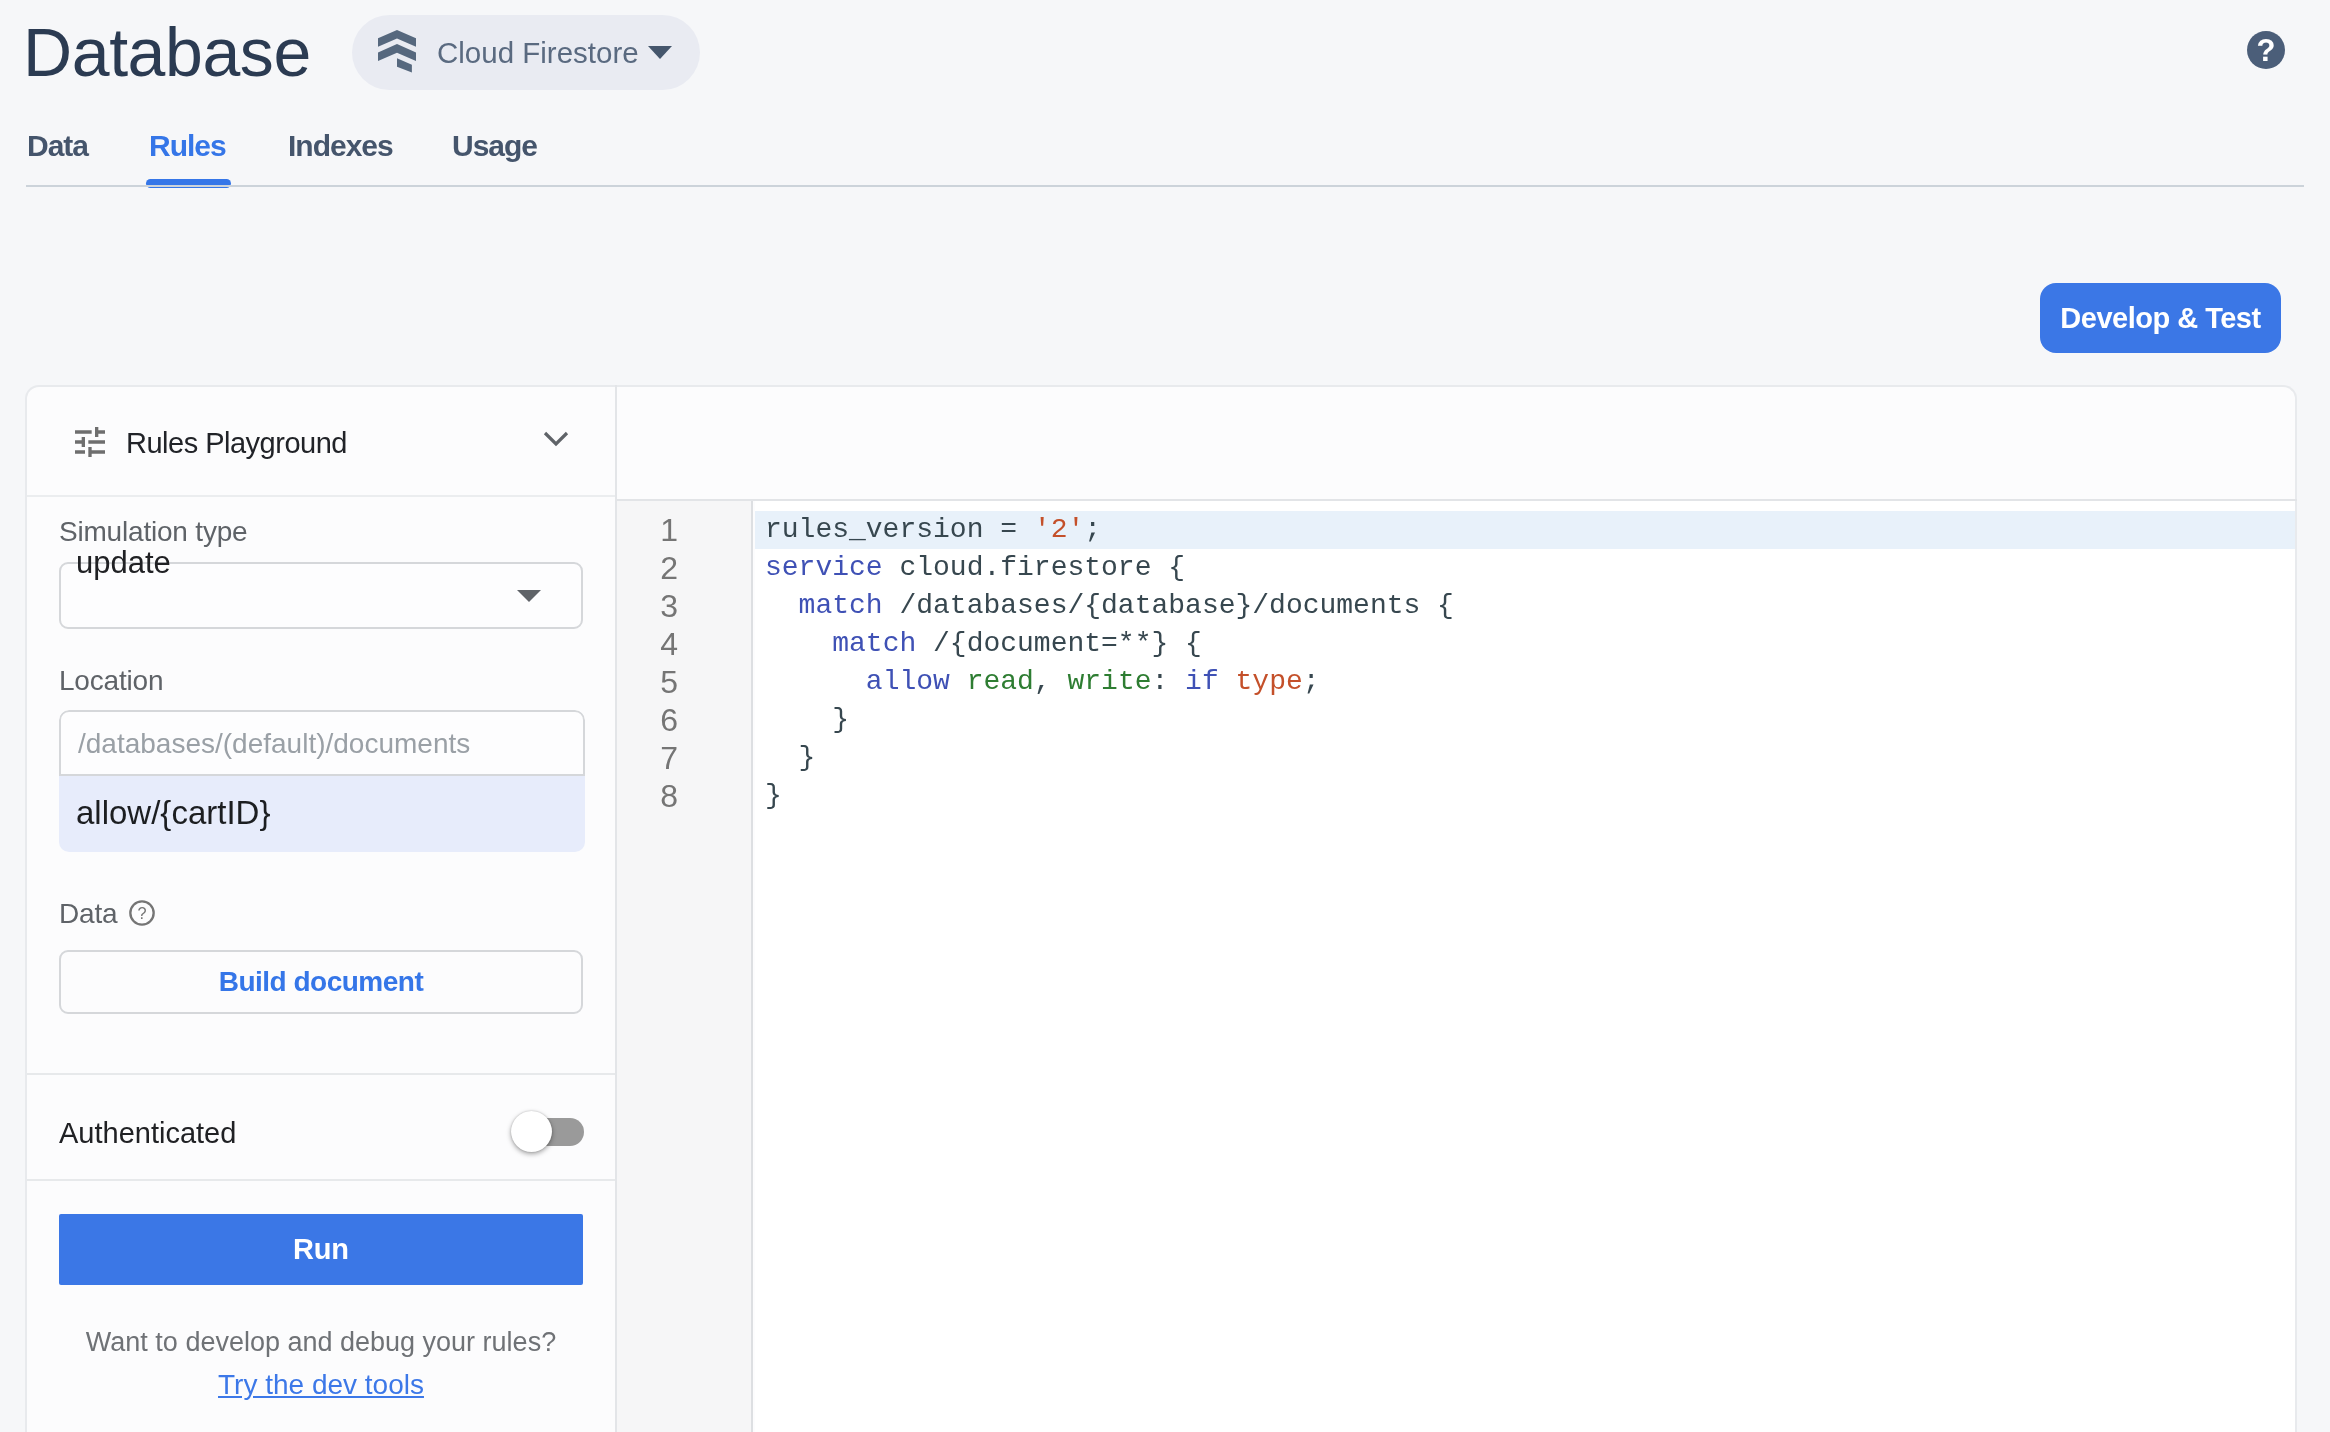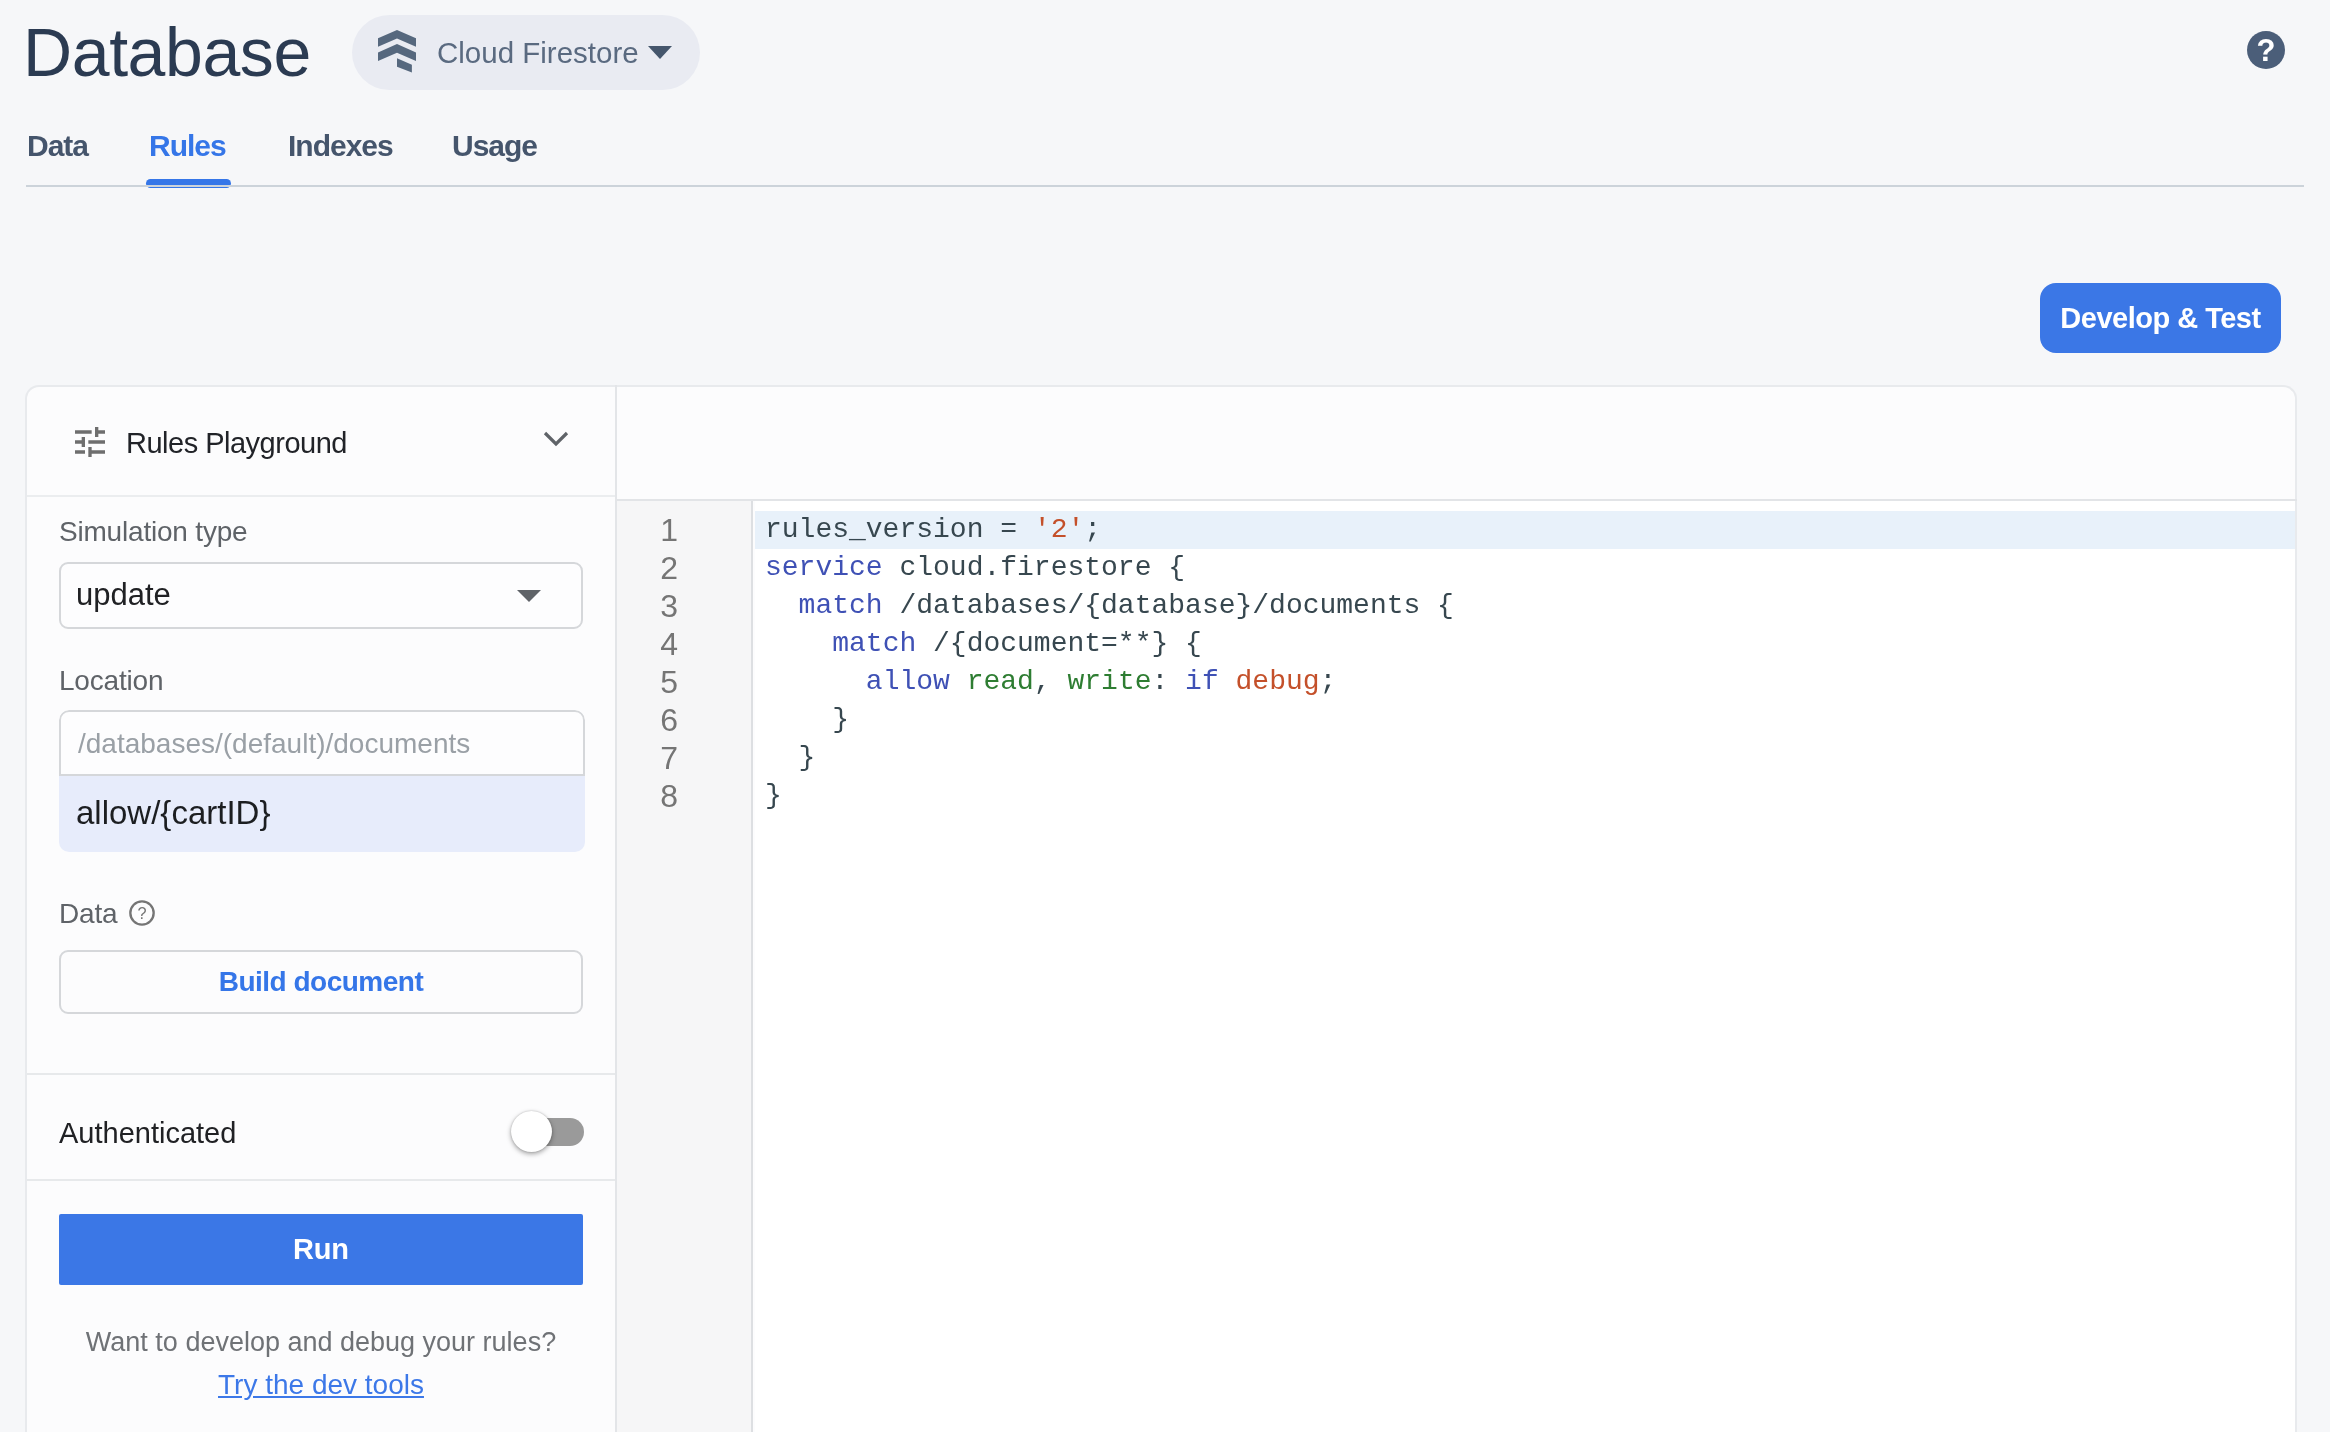--- a/index.html
+++ b/index.html
@@ -33,21 +33,21 @@
   
   #vdiv { left:615px; top:385px; width:2px; height:1047px; background:#e3e5e8; }
   #panel-header-text { left:126px; top:427px; font-size:29px; letter-spacing:-0.5px; color:#212328; }
   #tune { left:70px; top:422px; }
   #chev { left:541px; top:424px; width:30px; height:30px; }
   #hdiv1 { left:27px; top:495px; width:588px; height:2px; background:#ebedef; }
 
   .label { font-size:28px; color:#5f6368; letter-spacing:-0.2px; }
   #lab-sim { left:59px; top:516px; }
   #sel { left:59px; top:562px; width:524px; height:67px; background:#fdfdfe; border:2px solid #d5d7da; border-radius:9px; }
-  #sel-text { left:76px; top:562px; height:67px; line-height:65px; font-size:31px; color:#202124; }
+  #sel-text { left:76px; top:530px; height:67px; line-height:65px; font-size:31px; color:#202124; }
   #sel-caret { left:517px; top:590px; width:0; height:0; border-left:12px solid transparent; border-right:12px solid transparent; border-top:12px solid #5f6368; }
 
   #lab-loc { left:59px; top:665px; }
   #loc { left:59px; top:710px; width:526px; height:142px; border-radius:10px; overflow:hidden; }
   #loc-row1 { left:0; top:0; width:526px; height:66px; background:#fdfdfe; border:2px solid #d5d7da; border-radius:10px 10px 0 0; }
   #loc-ph { left:17px; top:0px; height:66px; line-height:64px; font-size:28px; color:#9aa0a6; }
   #loc-row2 { left:0; top:66px; width:526px; height:76px; background:#e7ecfb; }
   #loc-carts { left:17px; top:0px; height:76px; line-height:74px; font-size:33px; color:#1c1e21; }
 
   #lab-data { left:59px; top:898px; }
@@ -157,16 +157,16 @@
   <div class="lnum" style="top:625px;">4</div>
   <div class="lnum" style="top:663px;">5</div>
   <div class="lnum" style="top:701px;">6</div>
   <div class="lnum" style="top:739px;">7</div>
   <div class="lnum" style="top:777px;">8</div>
 
   <div class="abs" id="code">rules_version = <span class="or">'2'</span>;
 <span class="kw">service</span> cloud.firestore {
   <span class="kw">match</span> /databases/{database}/documents {
     <span class="kw">match</span> /{document=**} {
-      <span class="kw">allow</span> <span class="gr">read</span>, <span class="gr">write</span>: <span class="kw">if</span> <span class="or">debug</span>;
+      <span class="kw">allow</span> <span class="gr">read</span>, <span class="gr">write</span>: <span class="kw">if</span> <span class="or">type</span>;
     }
   }
 }</div>
 
 </body></html>

